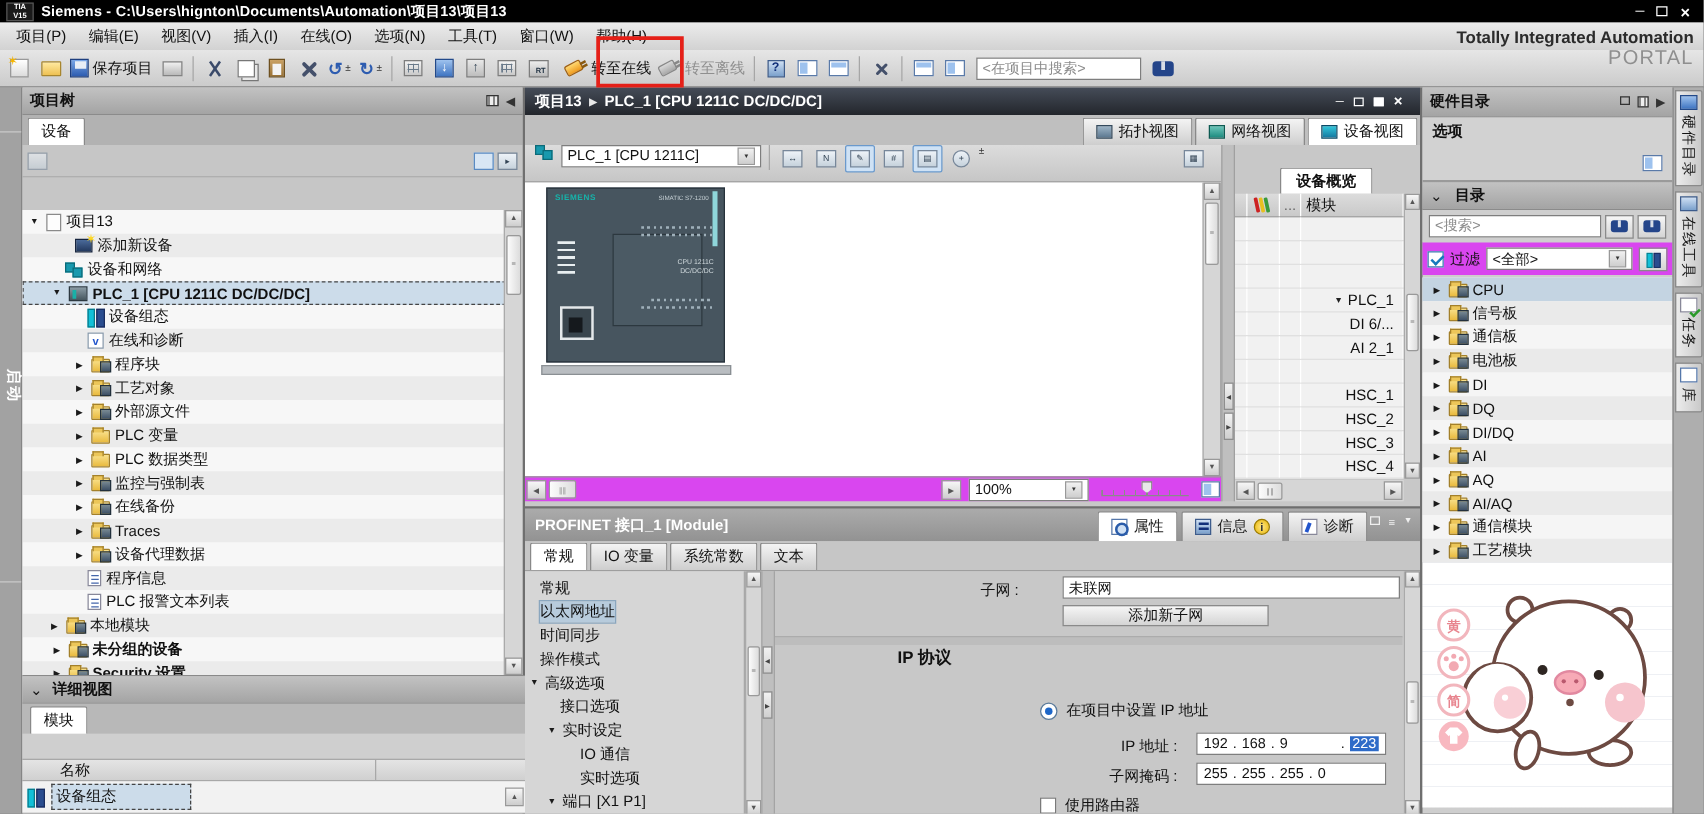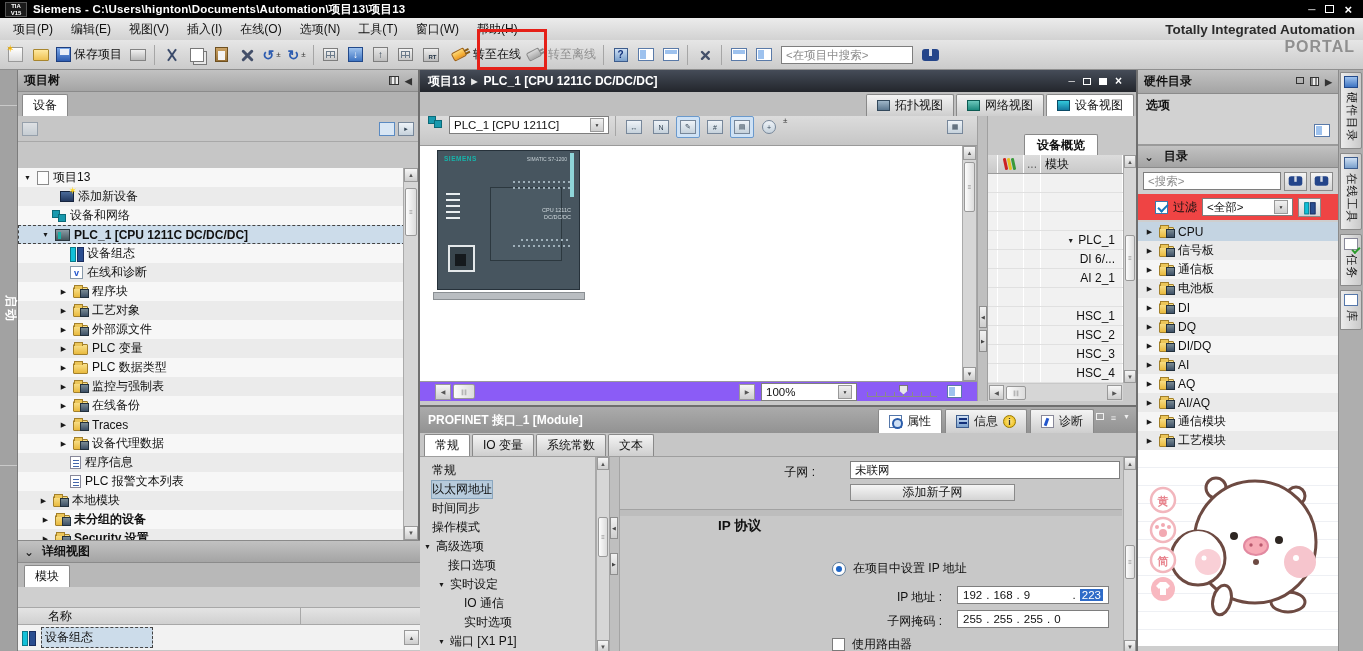--- a/index.html
+++ b/index.html
@@ -55,21 +55,21 @@
 .idiag{width:14px;height:14px;background:linear-gradient(#cfe0f4,#7aa0cc);border:1px solid #3d5c8c;color:#12307a;font-weight:bold;font-size:10px;display:flex;align-items:center;justify-content:center}
 .iwin{width:16px;height:13px;background:#fff;border:1px solid #5a7aa8}
 .iwin::after{content:"";position:absolute;left:1px;top:1px;width:6px;height:9px;background:#9ec2ee}
 .iwin.h::after{width:12px;height:4px}
 .ibino{width:17px;height:12px;background:#24458a;border-radius:3px}
 .ibino::after{content:"";position:absolute;left:7px;top:0;width:3px;height:7px;background:#d8dde6}
 .gray{color:#8f8f8f}
 
 #branding{top:22px;right:8px;width:280px;text-align:right;z-index:5}
 #branding .b1{font-weight:bold;font-size:13.5px;color:#2b2b2b}
-#branding .b2{font-weight:bold;font-size:16px;color:#8f8f8f;letter-spacing:1px;margin-top:1px}
+#branding .b2{font-weight:normal;font-size:16px;color:#8f8f8f;letter-spacing:1px;margin-top:1px}
 
 #redbox{left:477px;top:29px;width:70px;height:41px;border:3px solid #e52018;z-index:40;pointer-events:none}
 
 #lrail{left:0;top:70px;width:18px;height:581px;background:#a2a2a2;border-right:1px solid #7c7c7c}
 #lrail .ln{position:absolute;left:0;width:100%;height:1px;background:#c9c9c9}
 .vtxt{writing-mode:vertical-rl;text-orientation:sideways;letter-spacing:2px}
 #lrail .vtxt{position:absolute;top:225px;left:2px;color:#fff;font-weight:bold;font-size:12px}
 
 .vsb{width:14px;background:#d6d6d6;border-left:1px solid #aaa}
 .sbtn{display:flex;align-items:center;justify-content:center;background:linear-gradient(#f7f7f7,#cdcdcd);border:1px solid #999;color:#555;font-size:6px}
@@ -134,21 +134,21 @@
 #plc .fam{position:absolute;right:12px;top:5px;color:#c6d0d5;font-size:5px}
 #plc .stripe{position:absolute;right:5px;top:2px;width:4px;height:44px;background:#8fd6da}
 #plc .door{position:absolute;left:52px;top:36px;width:72px;height:74px;border:1px solid #2c383f;background:#4b5a64}
 #plc .leds{position:absolute;left:8px;top:42px;width:14px;height:26px;background:
  repeating-linear-gradient(#e8eef0 0 2px,transparent 2px 6px)}
 .dots{position:absolute;height:2px;background:repeating-linear-gradient(90deg,#9fb0ba 0 2px,transparent 2px 5px)}
 #plc .cpu{position:absolute;right:8px;top:56px;text-align:right;color:#cfd8dc;font-size:5.5px;line-height:7px}
 #plc .port{position:absolute;left:10px;top:94px;width:27px;height:27px;border:2px solid #e4e8ea;background:#39454d}
 #plc .port::after{content:"";position:absolute;left:5px;top:7px;width:11px;height:12px;background:#15191d}
 #rail2{left:13px;top:146px;width:152px;height:8px;background:#b9bdc1;border:1px solid #8a8f93}
-#chs{left:0;top:311px;width:557px;height:20px;background:#8b5cf6;border-top:1px solid #9a9a9a;display:flex;align-items:center;gap:2px;padding:0 15px}
+#chs{left:0;top:311px;width:557px;height:20px;background:#d946ef;border-top:1px solid #9a9a9a;display:flex;align-items:center;gap:2px;padding:0 1px}
 .ticks{width:70px;height:10px;background:repeating-linear-gradient(90deg,#8a8a8a 0 1px,transparent 1px 9px);background-position:0 100%;background-size:100% 4px;background-repeat:no-repeat;position:relative;border-bottom:1px solid #8a8a8a}
 .ticks::after{content:"";position:absolute;left:32px;top:-2px;width:7px;height:8px;background:#e8e8e8;border:1px solid #777;clip-path:polygon(0 0,100% 0,100% 60%,50% 100%,0 60%)}
 
 #vsplit{left:557px;top:46px;width:11px;height:285px;background:#bfbfbf;border-left:1px solid #a0a0a0;border-right:1px solid #a0a0a0}
 .sph{position:absolute;left:1px;width:8px;height:22px;background:linear-gradient(#f2f2f2,#cfcfcf);border:1px solid #8e8e8e;font-size:5px;color:#444;display:flex;align-items:center;justify-content:center}
 
 #ovw{left:568px;top:46px;width:148px;height:285px;background:#c8c8c8}
 #ovw .tab{position:absolute;left:36px;top:18px;height:21px;font-size:12px;background:#fff;font-weight:bold;padding:2px 12px}
 #ohdr{position:absolute;left:0;top:39px;width:135px;height:19px;background:linear-gradient(#dcdcdc,#c9c9c9);border-bottom:1px solid #9a9a9a;display:flex;align-items:center}
 .oc{height:100%;border-right:1px solid #fff;display:flex;align-items:center}
@@ -852,21 +852,21 @@
     </div>
     <div style="height:26px;background:#cfcfcf;display:flex;align-items:center;gap:3px;padding:0 5px">
       <input style="flex: 1 1 0%; height: 18px; min-width: 0px;" placeholder="&lt;搜索&gt;">
       <span class="btn" style="width:23px;height:19px">
           <span class="i ibino" style="transform:scale(.8)"></span>
         </span>
       <span class="btn" style="width:23px;height:19px">
           <span class="i ibino" style="transform:scale(.8)"></span>
         </span>
     </div>
-    <div style="height:26px;background:#ef4444;display:flex;align-items:center;gap:5px;padding:0 17px">
+    <div style="height:26px;background:#d946ef;display:flex;align-items:center;gap:5px;padding:0 4px">
       <span class="chk on"></span>
       <span>过滤</span>
       <span class="field" style="flex:1;height:18px">
           <span>&lt;全部&gt;</span>
           <span class="arr gdn"></span>
         </span>
       <span class="btn" style="width:23px;height:19px">
           <span class="i icfg" style="transform:scale(.8)"></span>
         </span>
     </div>

